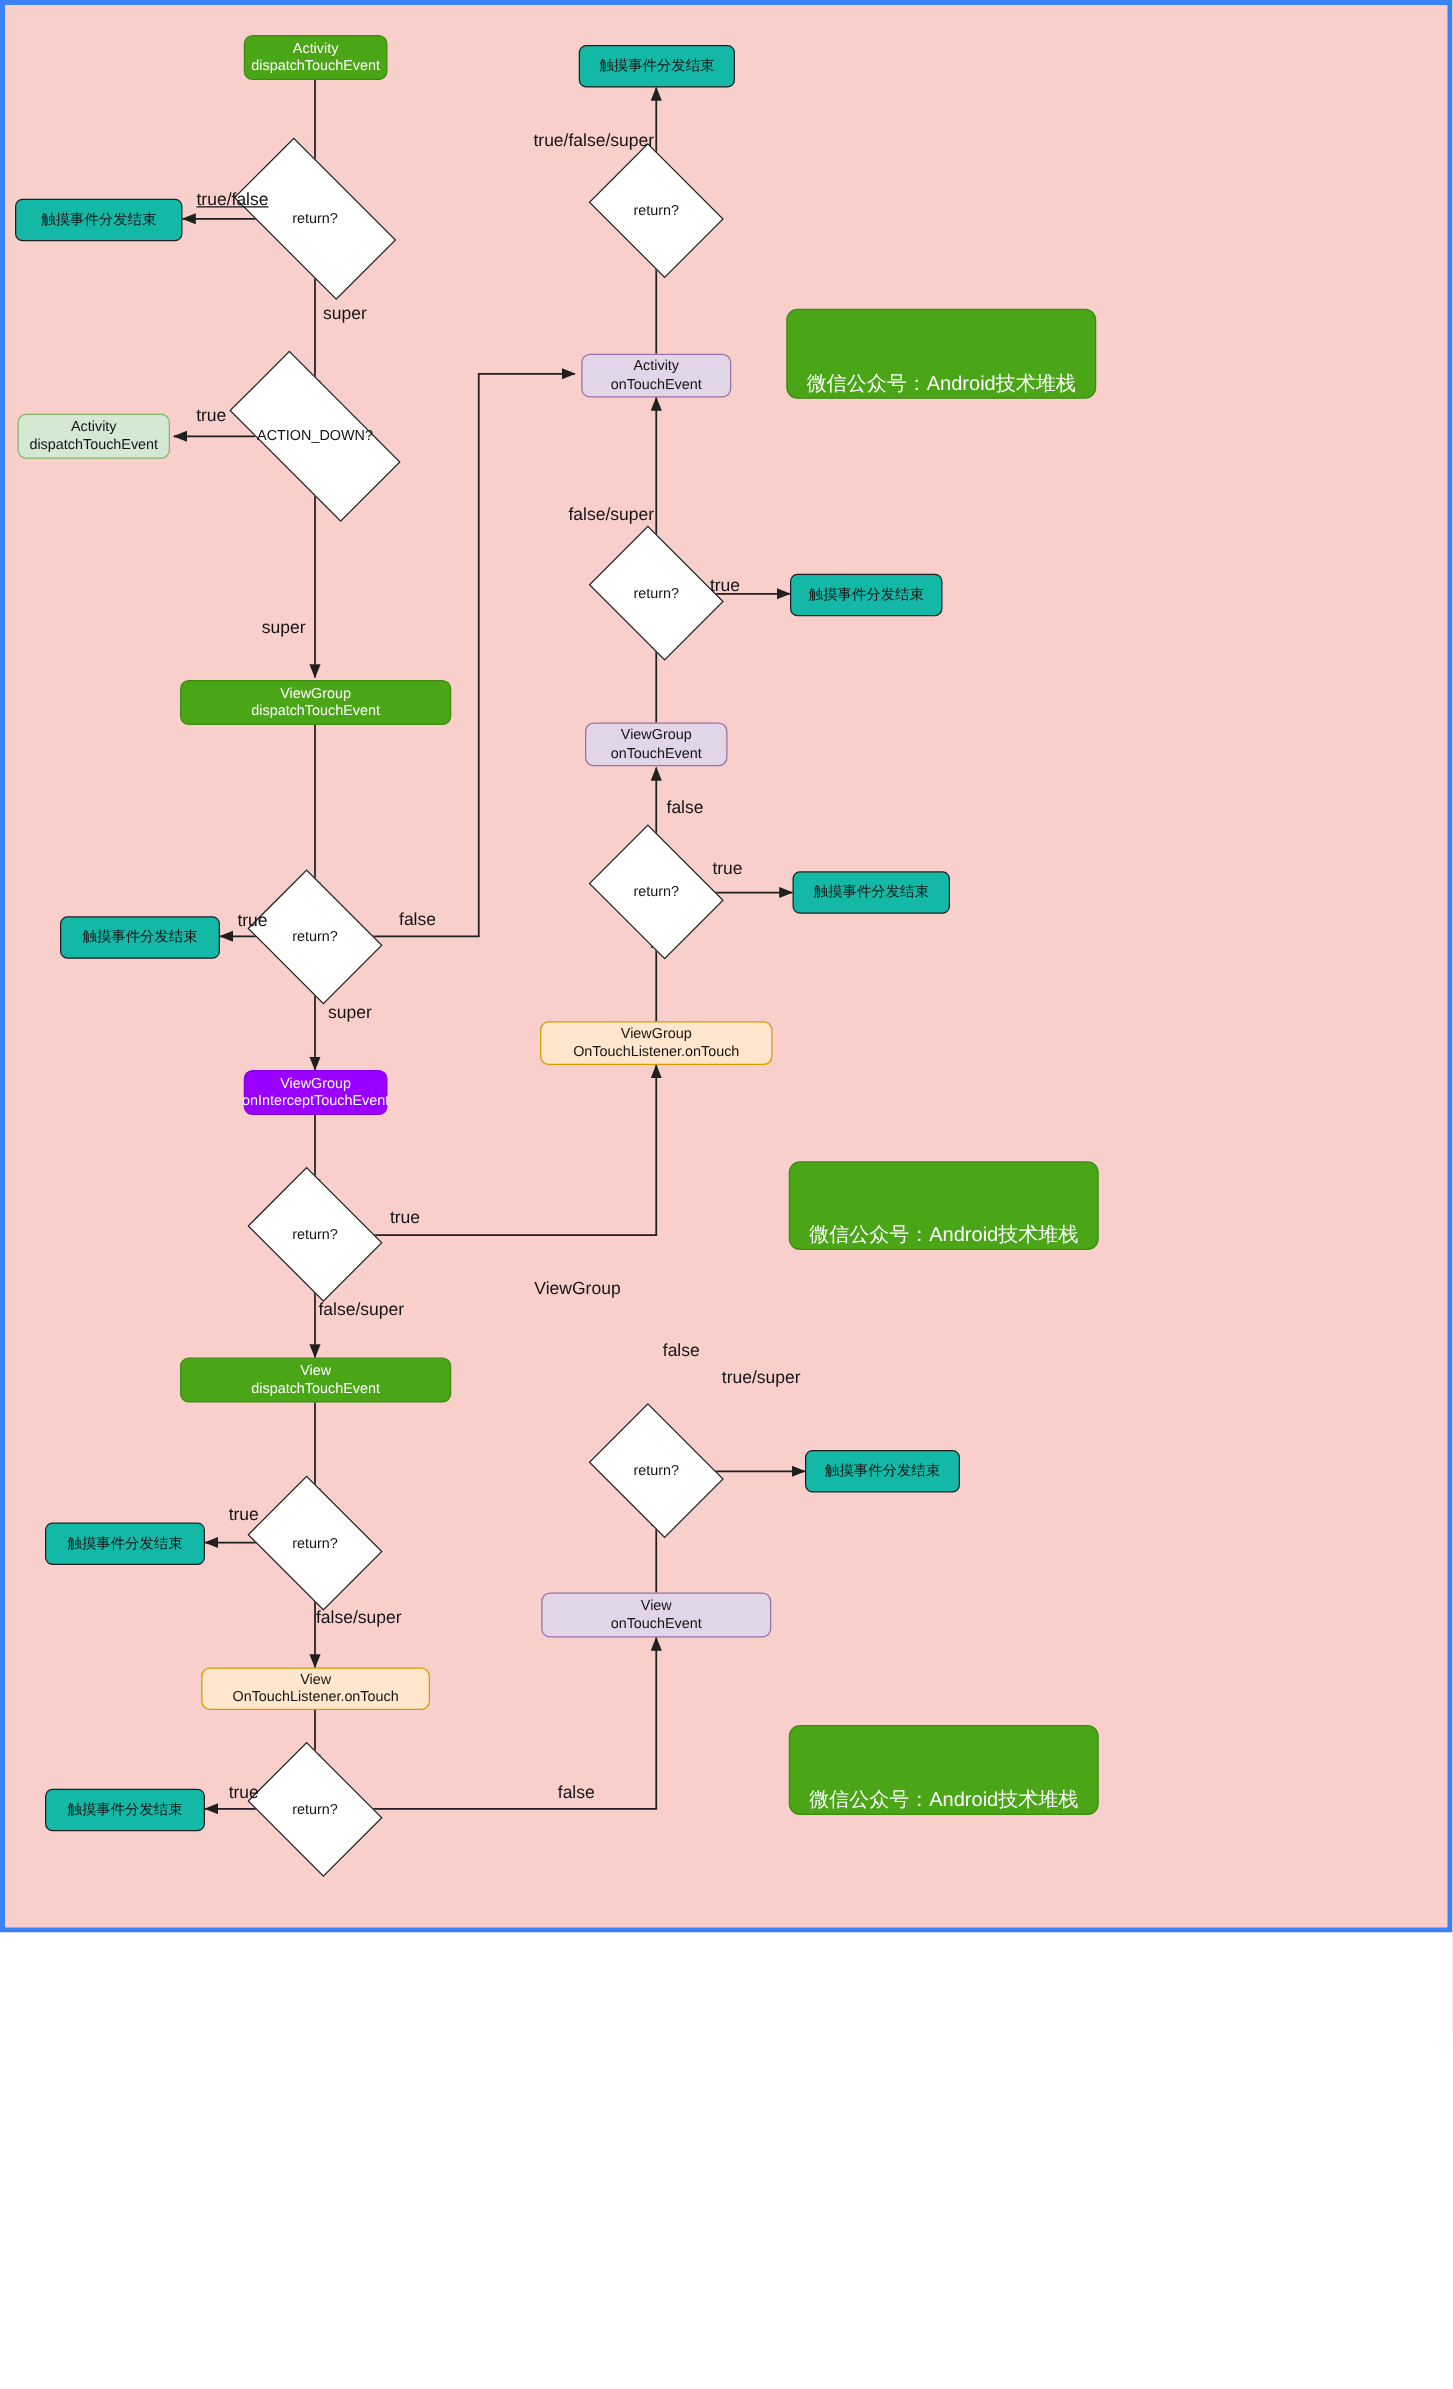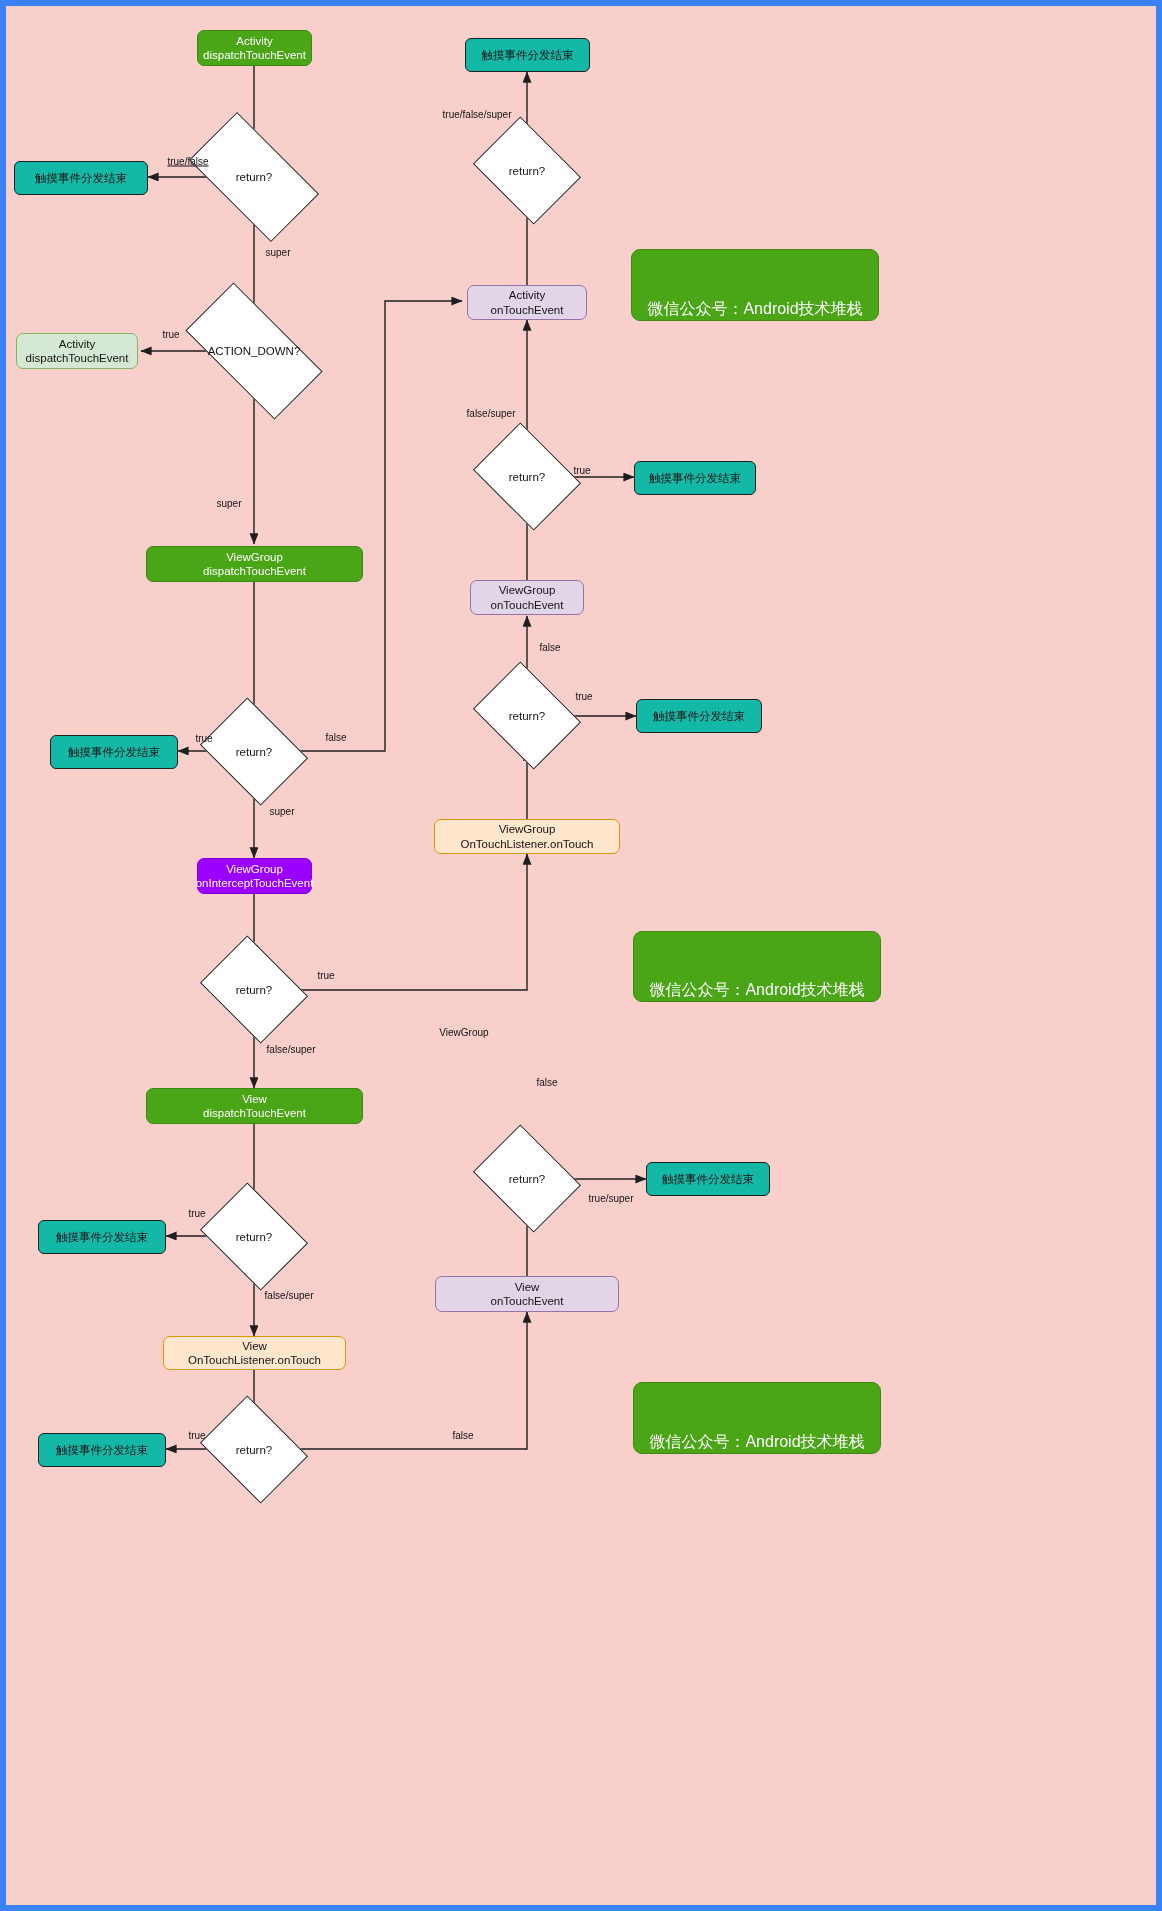--- a/index.html
+++ b/index.html
@@ -3,23 +3,23 @@
 <meta charset="utf-8">
 <style>
   html, body {
     margin: 0;
     padding: 0;
     background: #ffffff;
   }
   #canvas-wrap {
     position: relative;
     width: 1162px;
-    height: 1911px;
+    height: 1546px;
     background: #f9cfcc;
-    border: 6px solid #3b82f6;
+    border: 4px solid #3b82f6;
     box-sizing: border-box;
     overflow: hidden;
     font-family: "Liberation Sans", "DejaVu Sans", sans-serif;
   }
   svg.flow {
     position: absolute;
     inset: 0;
     width: 1162px;
     height: 1911px;
   }
@@ -94,21 +94,21 @@
   }
   .diamond .dlabel {
     position: relative;
     z-index: 2;
     white-space: nowrap;
   }
 
   
   .elabel {
     position: absolute;
-    font-size: 10px;
+    font-size: 14px;
     color: #141414;
     white-space: nowrap;
     transform: translate(-50%, -50%);
   }
 
   
   .watermark {
     position: absolute;
     background: #4aa517;
     border: 1px solid #3d8a13;
@@ -331,21 +331,21 @@
   <span class="elabel" style="left:223px; top:497px;">super</span>
   <span class="elabel" style="left:198px; top:732px;">true</span>
   <span class="elabel" style="left:330px; top:731px;">false</span>
   <span class="elabel" style="left:276px; top:805px;">super</span>
   <span class="elabel" style="left:320px; top:969px;">true</span>
   <span class="elabel" style="left:285px; top:1043px;">false/super</span>
   <span class="elabel" style="left:191px; top:1207px;">true</span>
   <span class="elabel" style="left:283px; top:1289px;">false/super</span>
   <span class="elabel" style="left:191px; top:1429px;">true</span>
   <span class="elabel" style="left:457px; top:1429px;">false</span>
-  <span class="elabel" style="left:605px; top:1192px;">true/super</span>
+  <span class="elabel" style="left:605px; top:1097px;">true/super</span>
   <span class="elabel" style="left:458px; top:1026px;">ViewGroup</span>
   <span class="elabel" style="left:541px; top:1076px;">false</span>
   <span class="elabel" style="left:578px; top:690px;">true</span>
   <span class="elabel" style="left:544px; top:641px;">false</span>
   <span class="elabel" style="left:576px; top:464px;">true</span>
   <span class="elabel" style="left:485px; top:407px;">false/super</span>
   <span class="elabel" style="left:471px; top:108px;">true/false/super</span>
 
   <div class="watermark" style="left:625px; top:243px; width:248px; height:72px;">
     <span>微信公众号：Android技术堆栈</span>

